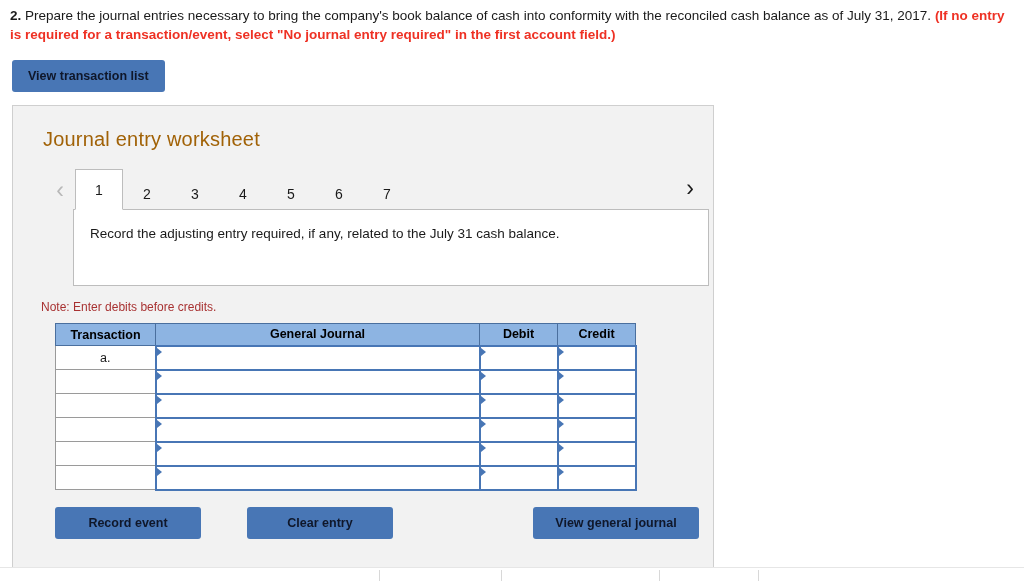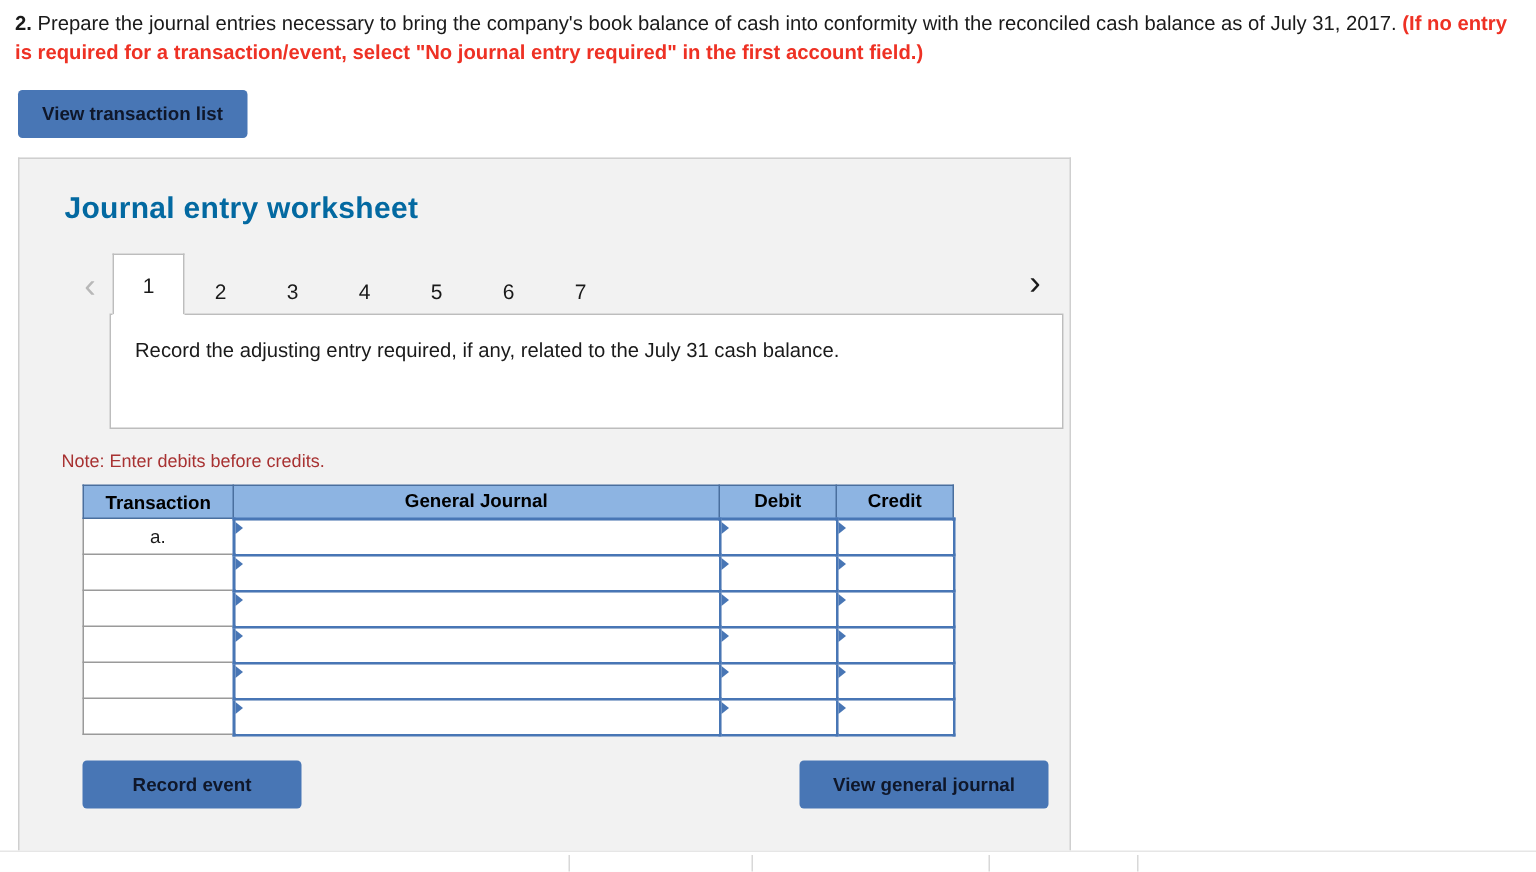--- a/index.html
+++ b/index.html
@@ -51,22 +51,22 @@
     position: relative;
     margin: 13px 0 0 12px;
     width: 702px;
     height: 470px;
     background: #f2f2f2;
     border: 1px solid #cfcfcf;
     border-bottom: none;
   }
   .panel-title {
     font-size: 20px;
-    font-weight: bold;
-    color: #0369a1;
+    font-weight: normal;
+    color: #a16207;
     padding: 22px 0 0 30px;
     letter-spacing: 0.2px;
   }
 
   
   .tabs-row {
     position: relative;
     margin: 18px 0 0 30px;
     height: 41px;
     display: flex;
@@ -302,20 +302,21 @@
         <td class="trans-cell"></td>
         <td class="inp-cell"><span class="marker"></span><input type="text" value="" style=""></td>
         <td class="inp-cell num"><span class="marker"></span><input type="text" value="" style=""></td>
         <td class="inp-cell num"><span class="marker"></span><input type="text" value="" style=""></td>
       </tr>
     </tbody>
   </table>
 
   <div class="footer-btns">
     <button class="btn btn-record">Record event</button>
+    <button class="btn btn-clear">Clear entry</button>
     <button class="btn btn-vgj">View general journal</button>
   </div>
 
 </div>
 
 <div class="bottom-strip">
   <div class="divider" style="left:379px;"></div>
   <div class="divider" style="left:501px;"></div>
   <div class="divider" style="left:659px;"></div>
   <div class="divider" style="left:758px;"></div>

